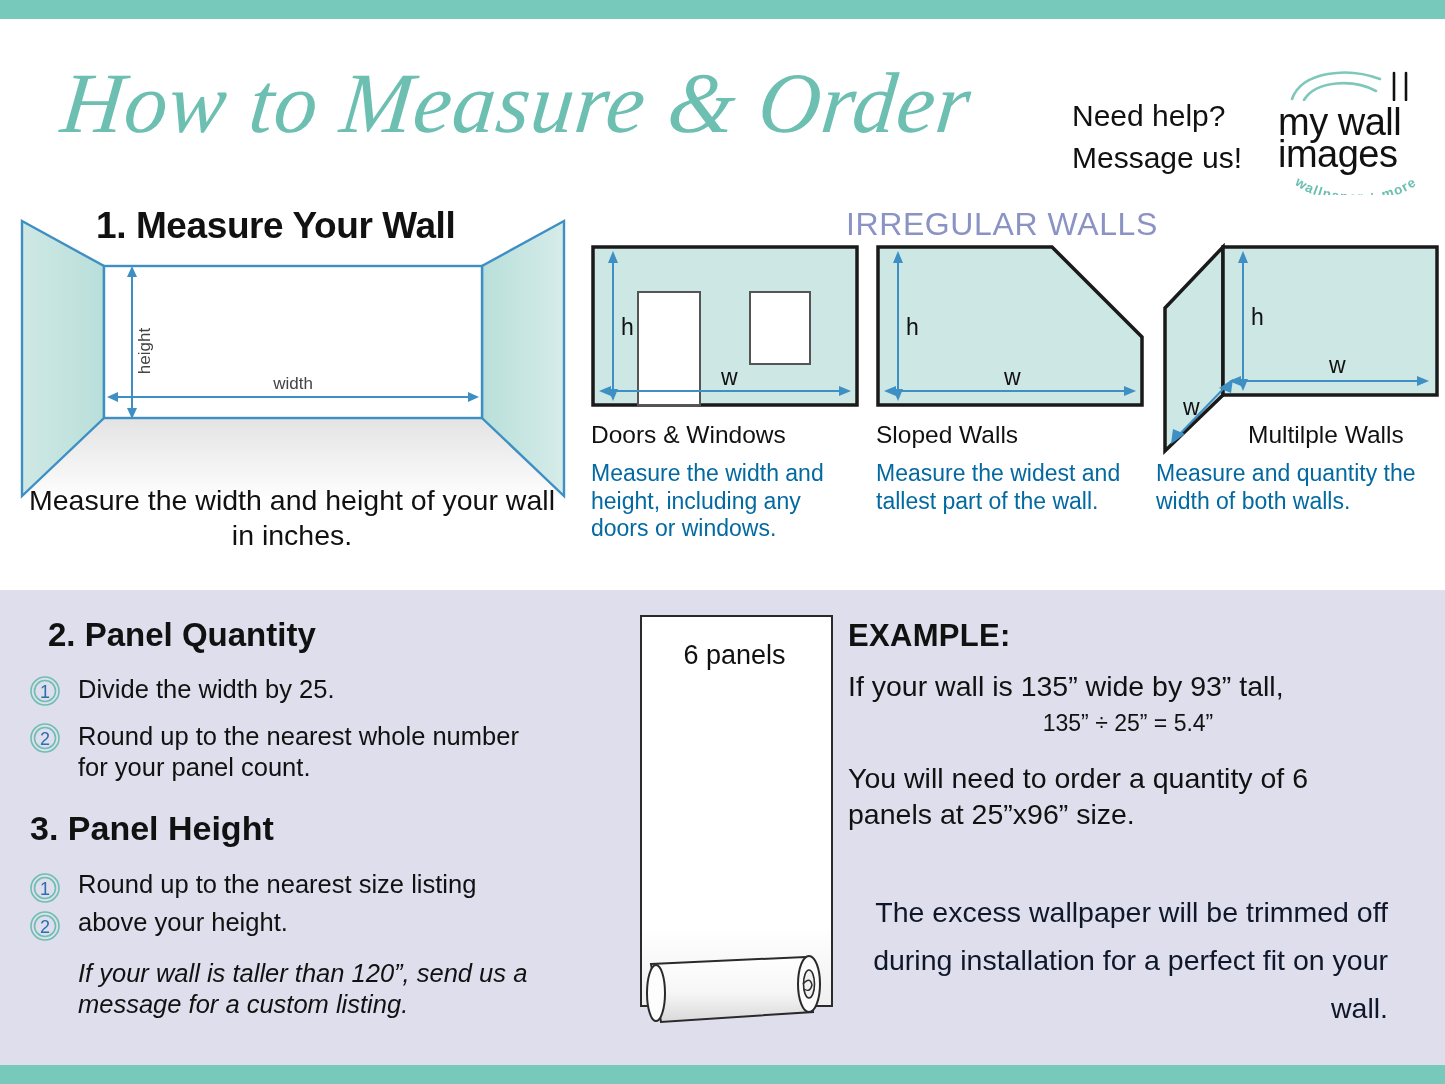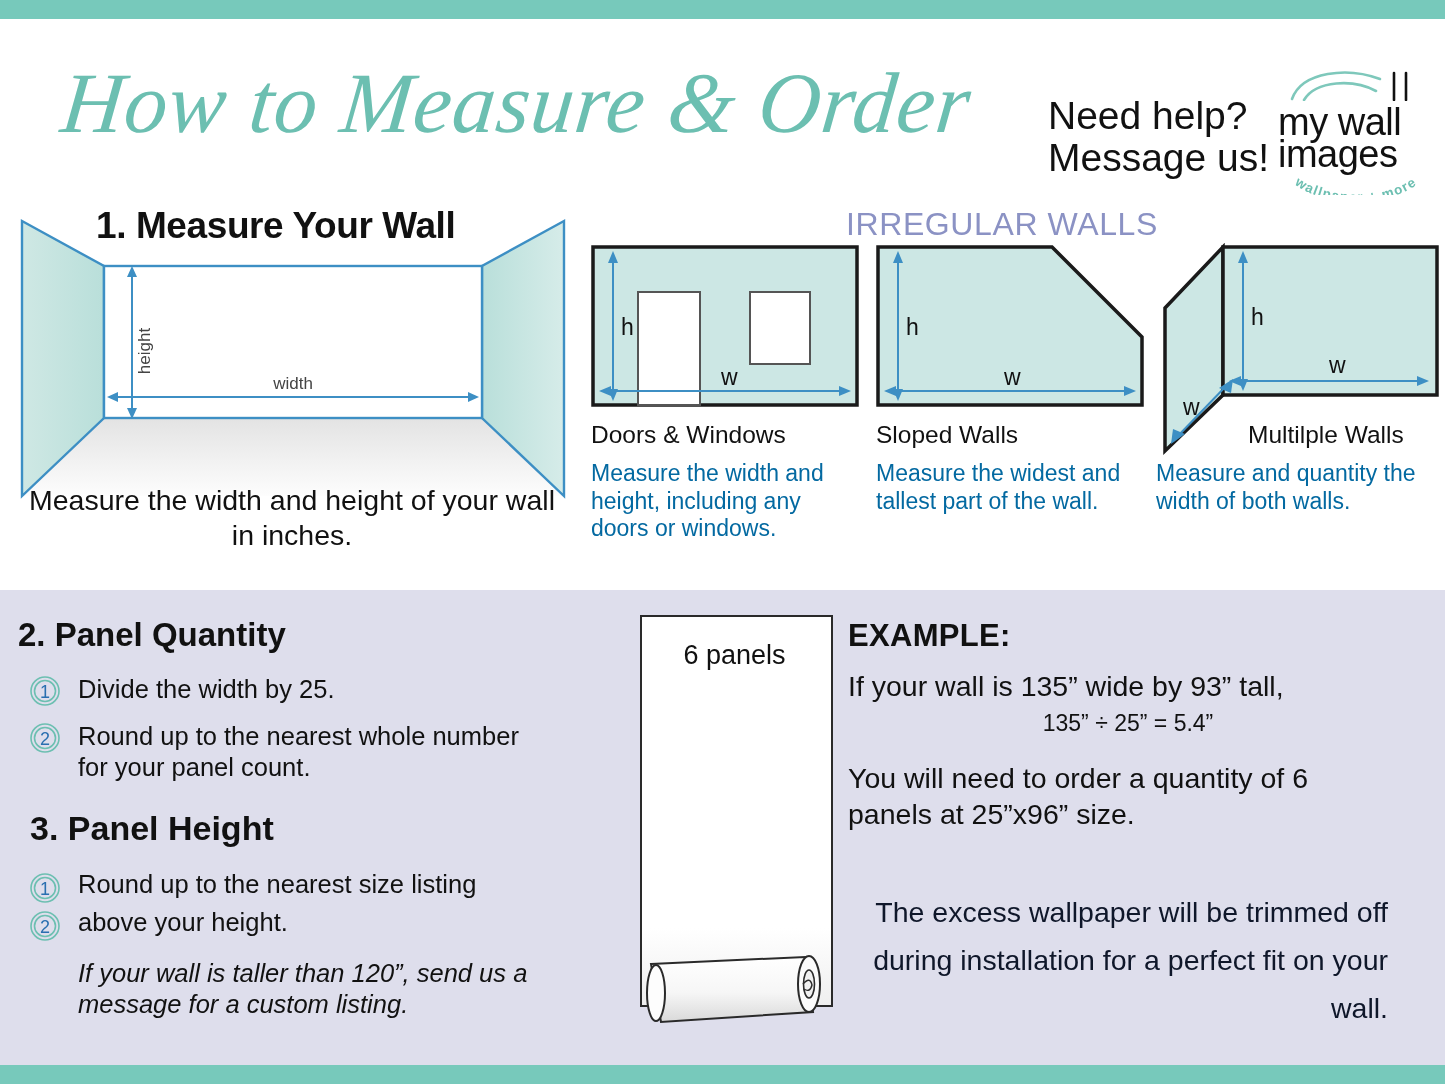--- a/index.html
+++ b/index.html
@@ -19,22 +19,22 @@
   .title{
     position:absolute;left:62px;top:36px;width:930px;
     font-family:"Liberation Serif", serif;
     font-style:italic;font-weight:400;
     font-size:86px;line-height:96px;color:#6cbfb1;
     letter-spacing:1px;
     transform:skewX(-6deg);
     white-space:nowrap;
   }
   .needhelp{
-    position:absolute;left:1048px;top:76px;width:230px;
-    font-size:39px;line-height:42px;color:#111;text-align:left;
+    position:absolute;left:1072px;top:76px;width:230px;
+    font-size:30px;line-height:42px;color:#111;text-align:left;
   }
   .logo{position:absolute;left:1258px;top:48px;width:168px;height:145px;margin-left:12px;}
   .logo .arcs{position:absolute;left:18px;top:0;width:132px;height:34px;}
   .logo .lt1{
     position:absolute;left:8px;top:36px;width:160px;
     font-size:38px;line-height:38px;color:#111;font-weight:300;
     letter-spacing:-0.5px;
   }
   .logo .lt2{
     position:absolute;left:8px;top:68px;width:160px;
@@ -74,21 +74,21 @@
   .iw-h{
     position:absolute;font-size:24.5px;color:#111;font-weight:400;white-space:nowrap;
   }
   .iw-p{
     position:absolute;font-size:23px;line-height:27.5px;color:#0369a1;
   }
 
   
   .sec-bot{position:absolute;left:0;top:590px;width:1445px;height:475px;background:#dedeec;}
 
-  .h2{position:absolute;left:18px;top:26px;font-size:33px;font-weight:bold;color:#111;}
+  .h2{position:absolute;left:48px;top:26px;font-size:33px;font-weight:bold;color:#111;}
   .h3{position:absolute;left:30px;top:219px;font-size:34px;font-weight:bold;color:#111;}
 
   .bullet{position:absolute;width:34px;height:34px;}
   .blist{position:absolute;font-size:25.5px;line-height:31px;color:#111;}
   .blist.ital{font-style:italic;}
 
   .roll{position:absolute;left:637px;top:22px;width:215px;height:425px;}
   .roll .lbl{
     position:absolute;left:0;top:28px;width:195px;text-align:center;
     font-size:27px;color:#111;

